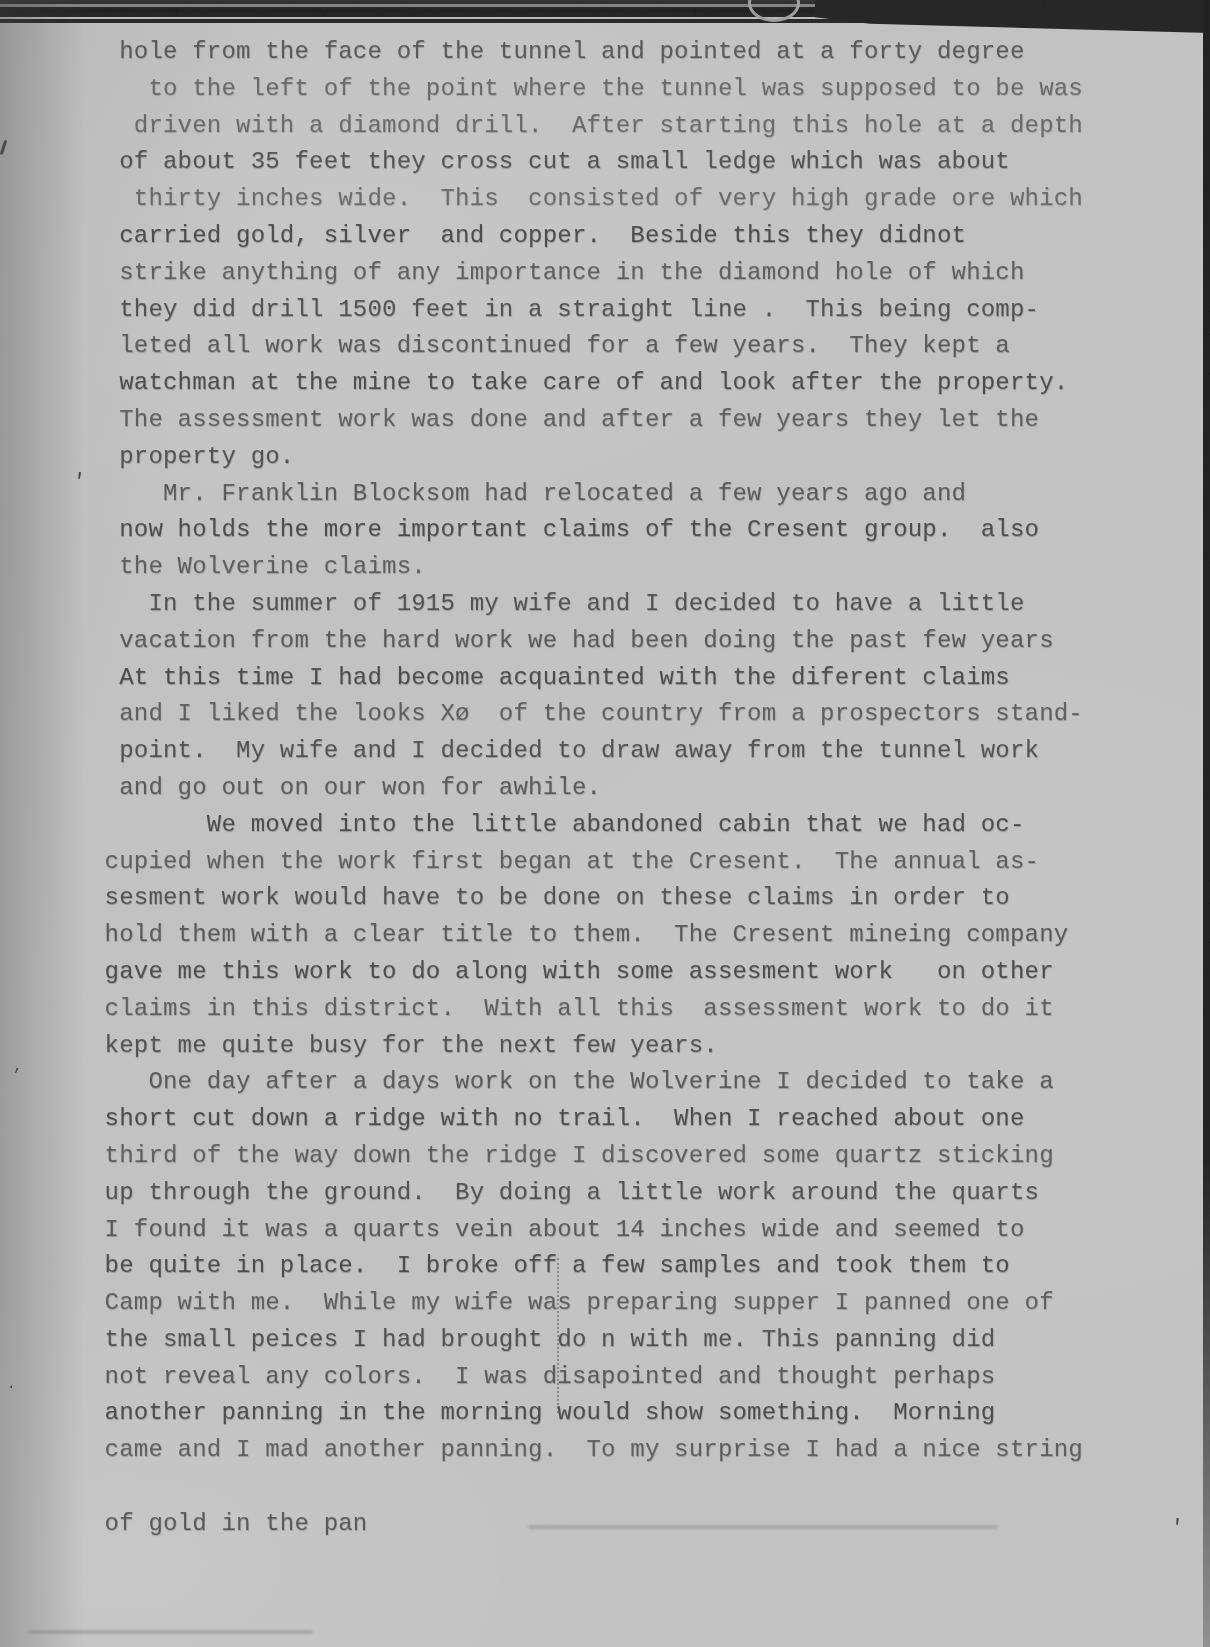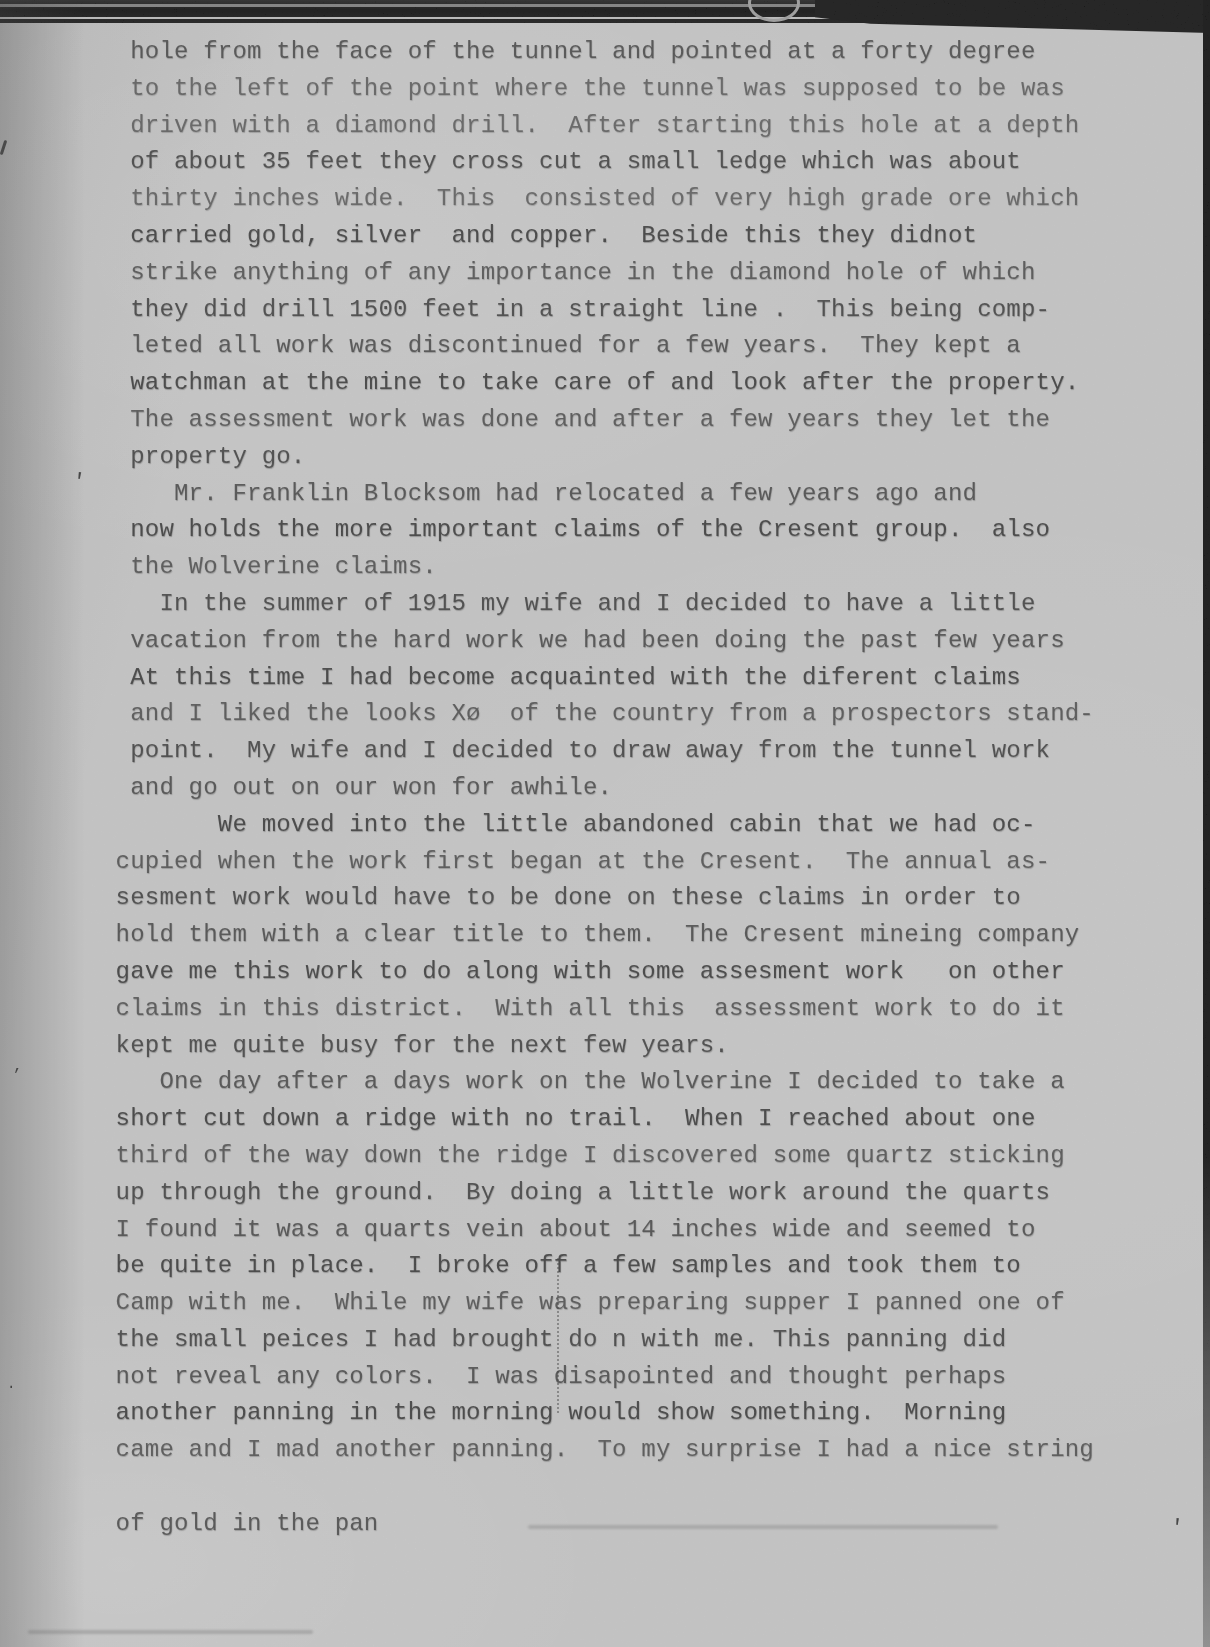--- a/index.html
+++ b/index.html
@@ -21,36 +21,36 @@
     inset: 0;
     background:
       radial-gradient(ellipse 900px 500px at 30% 15%, rgba(255,255,255,0.10), rgba(0,0,0,0) 70%),
       radial-gradient(ellipse 1000px 700px at 80% 60%, rgba(255,255,255,0.07), rgba(0,0,0,0) 75%),
       radial-gradient(ellipse 700px 400px at 10% 95%, rgba(255,255,255,0.12), rgba(0,0,0,0) 70%),
       linear-gradient(105deg, rgba(70,70,70,0.10) 0%, rgba(70,70,70,0.0) 18%);
   }
   
   .texts {
     position: absolute;
-    left: 101px;
+    left: 90px;
     top: 34px;
     white-space: pre;
     font-size: 24px;
     line-height: 36.8px;
     letter-spacing: 0.2px;
     color: rgba(28, 28, 28, 0.92);
     text-shadow: 0.5px 0.7px 0.9px rgba(55, 55, 55, 0.45);
     filter: blur(0.38px);
   }
   .line { min-height: 36.8px; }
   .line:nth-child(4n+1) { opacity: 0.80; }
   .line:nth-child(4n+2) { opacity: 0.90; }
   .line:nth-child(4n+3) { opacity: 0.76; font-family: Liberation Mono, monospace; }
   .line:nth-child(4n)   { opacity: 0.86; }
-  .line:nth-child(2), .line:nth-child(3), .line:nth-child(5) { opacity: 0.68; }
+  .line:nth-child(2), .line:nth-child(3), .line:nth-child(5) { opacity: 0.68; text-align: right; }
 
   
   .band-top {
     position: absolute;
     top: 0; left: 0;
     width: 100%; height: 23px;
     background: linear-gradient(to bottom, #1a1a1a 0%, #000 45%, #0b0b0b 100%);
   }
   .band-top .streak-a {
     position: absolute; top: 4px; left: 0;

